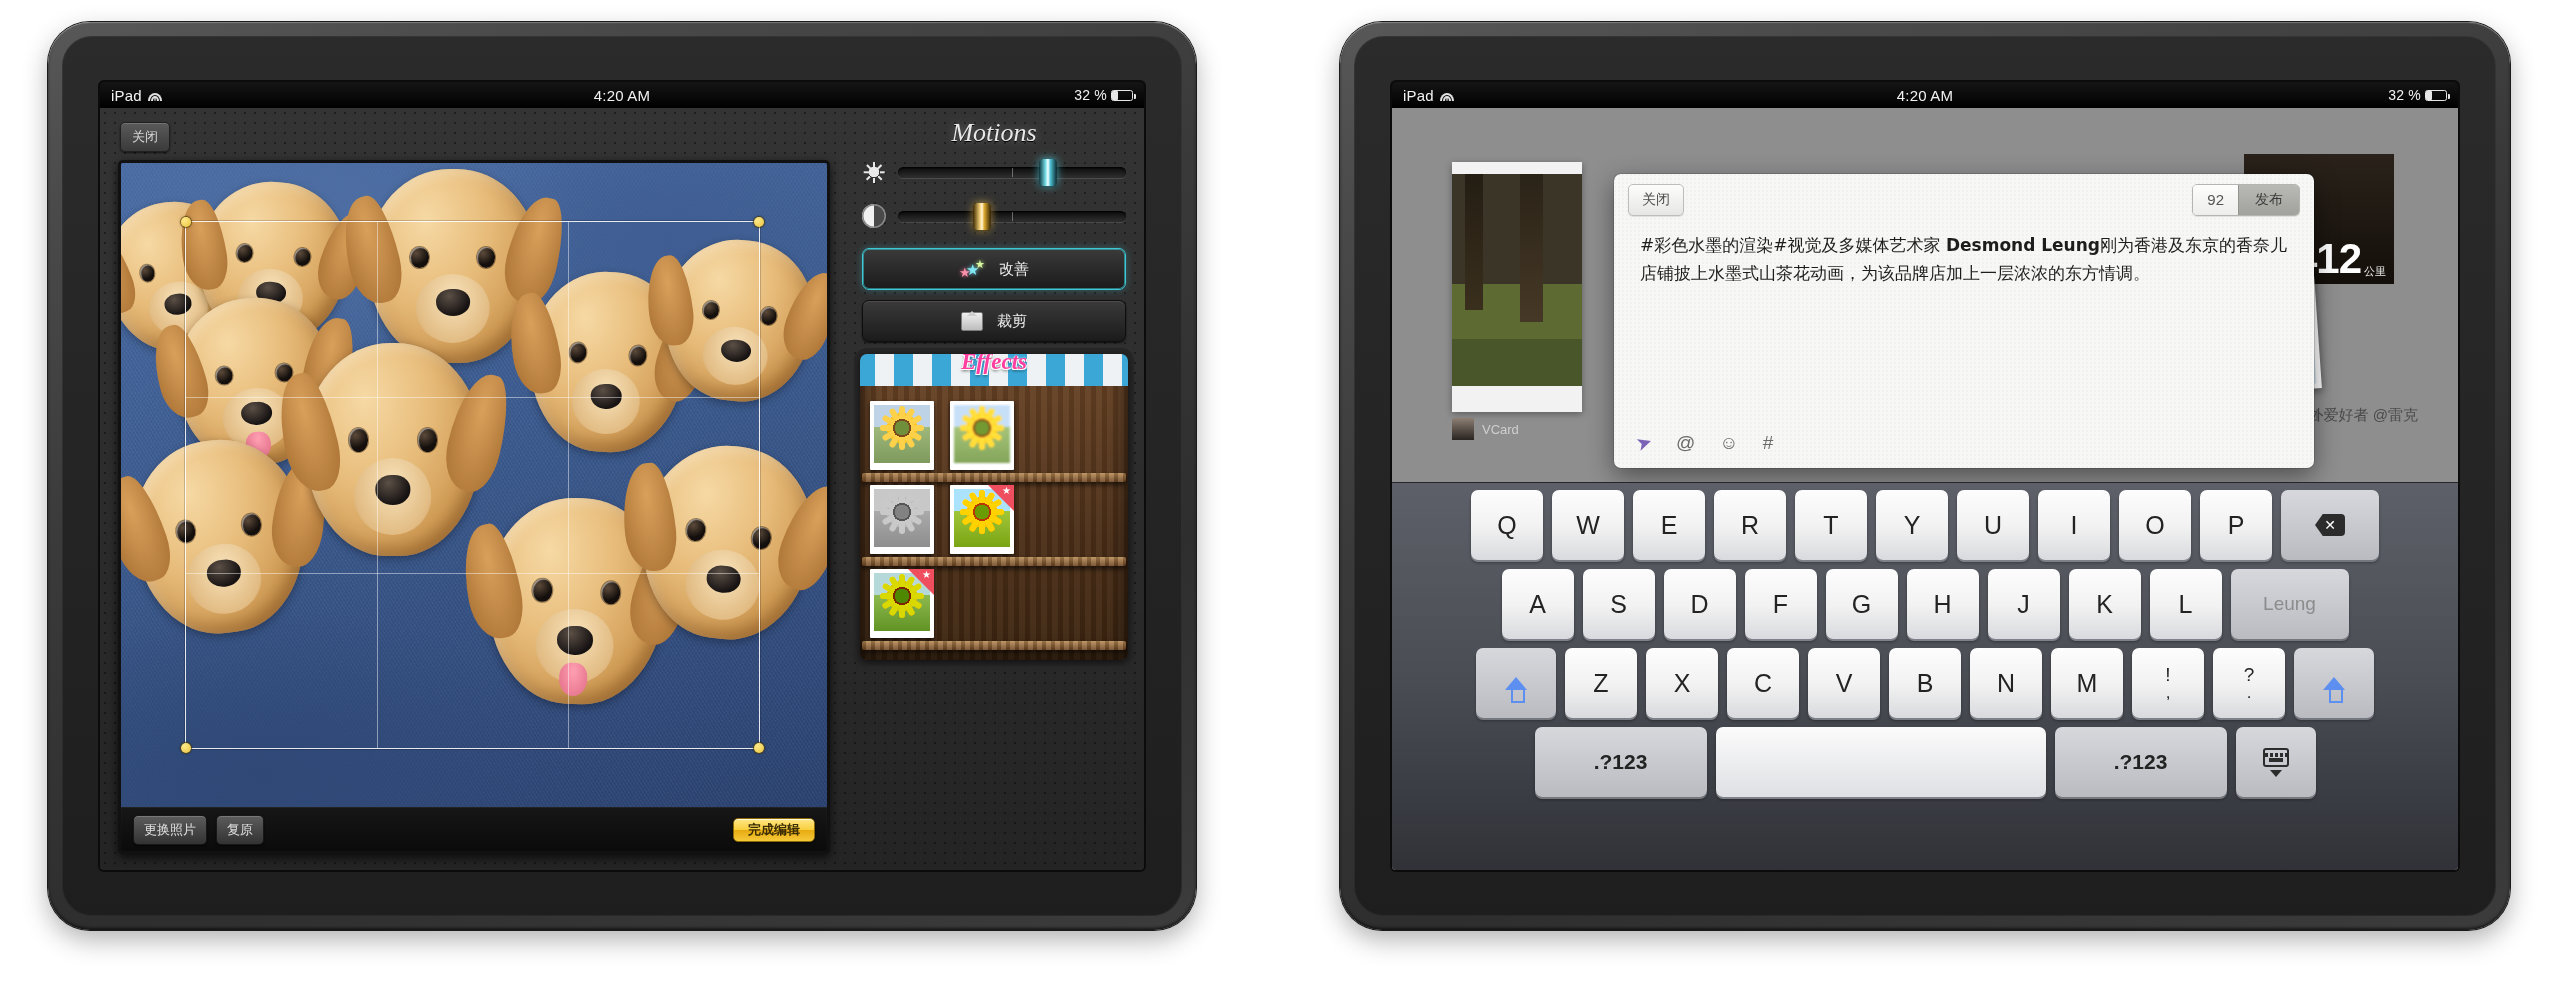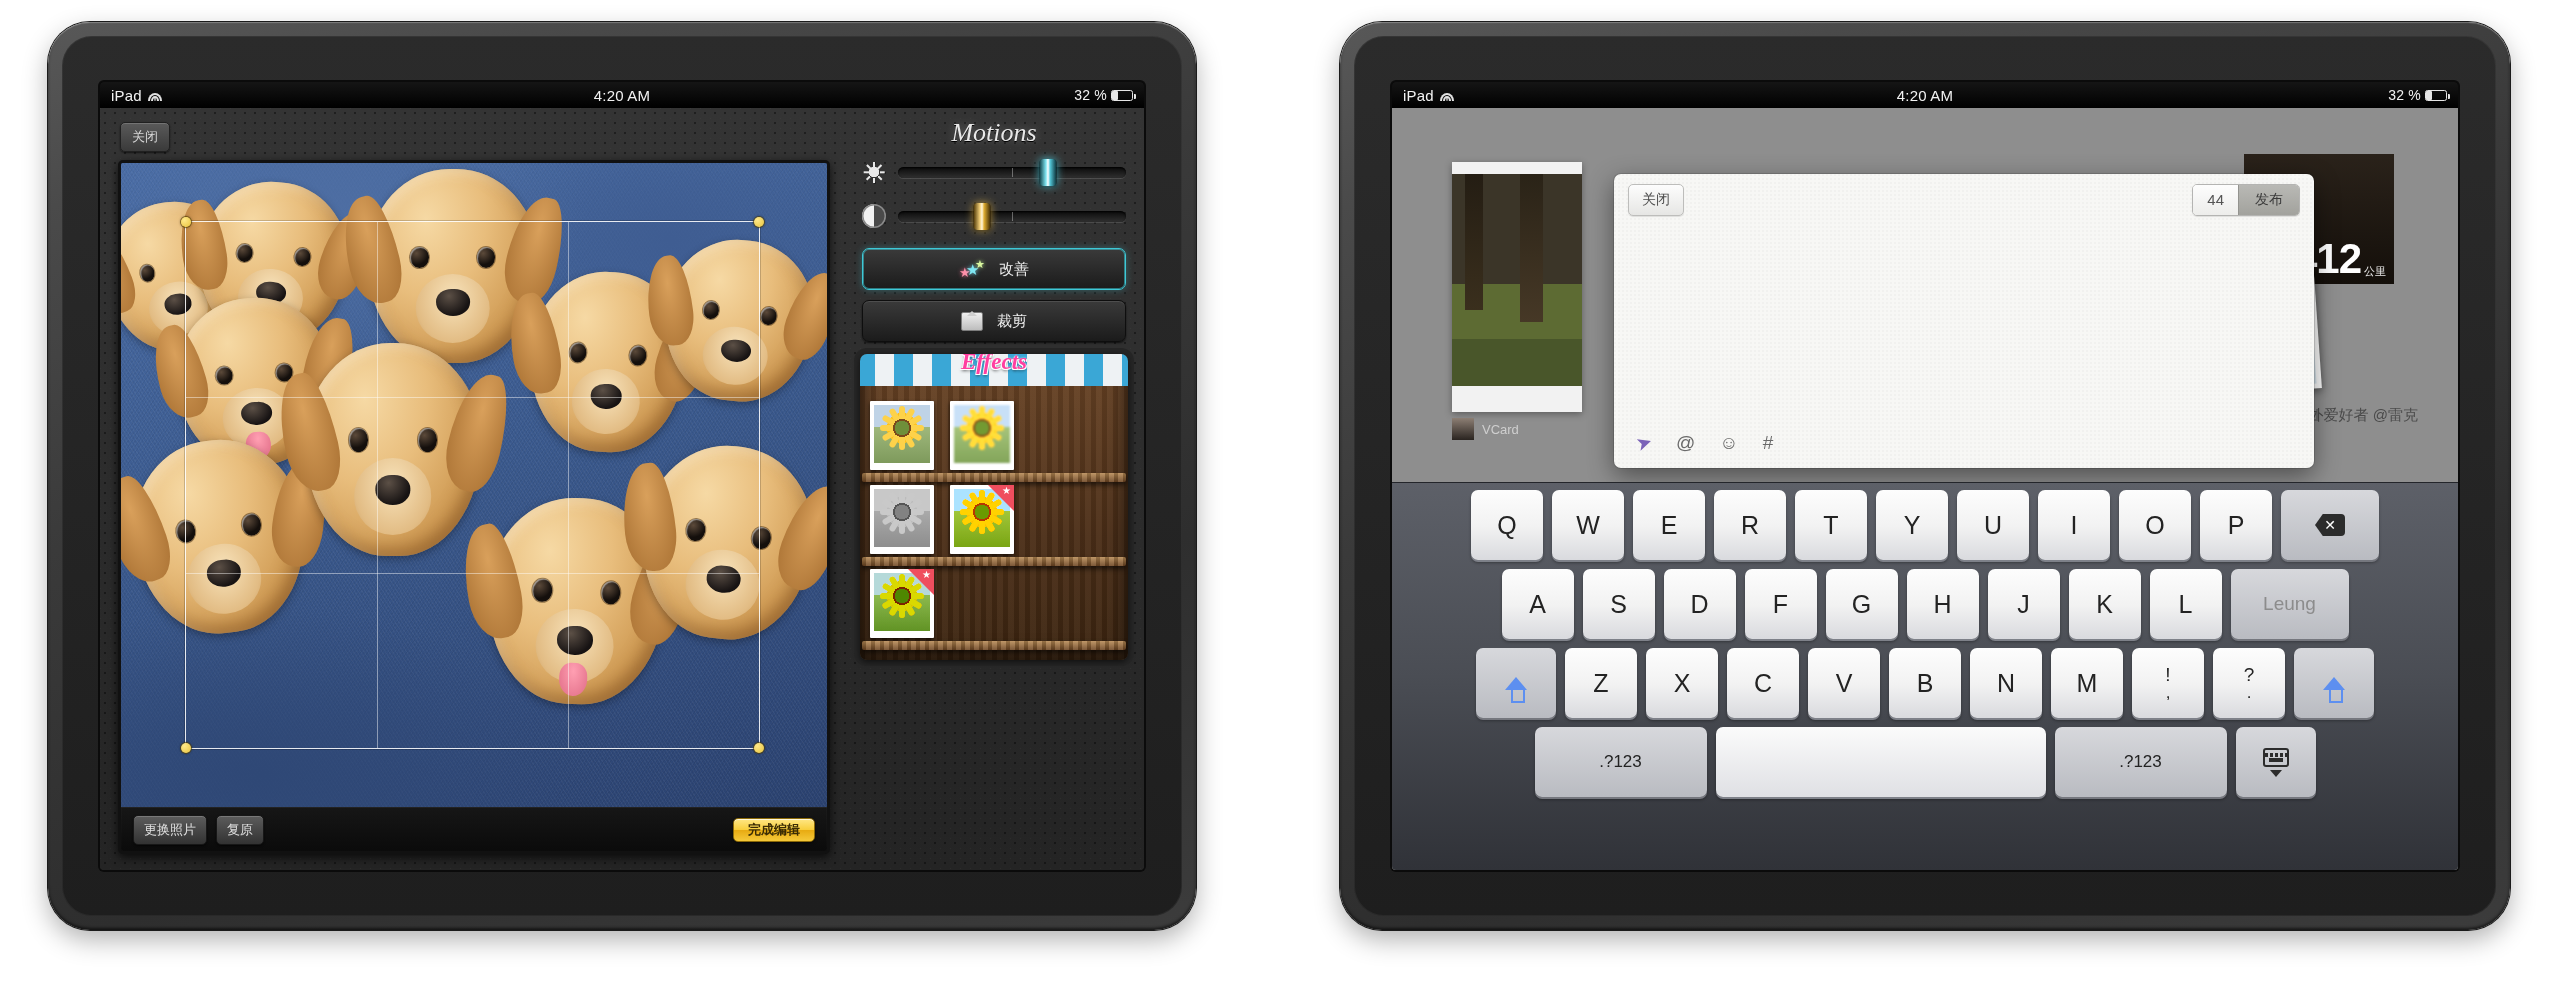--- a/index.html
+++ b/index.html
@@ -349,22 +349,22 @@
     font-size:25px; color:#232323;
     background: linear-gradient(180deg,#fdfdfd 0%,#f2f2f2 52%,#d9dade 100%);
     box-shadow: 0 2px 0 #7e8189, 0 3px 3px rgba(0,0,0,.35);}
   .key.wide-search{ flex:0 0 118px; font-size:19px; color:#8c8c8c;
     background: linear-gradient(180deg,#d7d8dc,#b9bbc1);
     box-shadow: 0 2px 0 #75777e, 0 3px 3px rgba(0,0,0,.3);}
   .key.del{ flex:0 0 98px; background: linear-gradient(180deg,#d7d8dc,#b9bbc1);
     box-shadow: 0 2px 0 #75777e, 0 3px 3px rgba(0,0,0,.3);}
   .key.shift{ flex:0 0 80px; background: linear-gradient(180deg,#d7d8dc,#b9bbc1);
     box-shadow: 0 2px 0 #75777e, 0 3px 3px rgba(0,0,0,.3);}
-  .key.num{ flex:0 0 172px; font-size:17px;
-    background: linear-gradient(180deg,#d7d8dc,#b9bbc1); box-shadow: 0 2px 0 #75777e, 0 3px 3px rgba(0,0,0,.3);}
+  .key.num{ flex:0 0 172px; font-size:21px;
+    background: linear-gradient(180deg,#d7d8dc,#b9bbc1); box-shadow: 0 2px 0 #75777e, 0 3px 3px rgba(0,0,0,.3); font-weight: bold;}
   .key.space{ flex:0 0 330px; background: linear-gradient(180deg,#fbfbfb,#dfe0e4);}
   .key.hide{ flex:0 0 80px; flex-direction:column; gap:3px;
     background: linear-gradient(180deg,#d7d8dc,#b9bbc1); box-shadow: 0 2px 0 #75777e, 0 3px 3px rgba(0,0,0,.3);}
   .key .dual{ display:flex; flex-direction:column; align-items:center; line-height:1.0; font-size:19px;}
   .key .dual small{ font-size:17px; }
   .del-glyph{ width:30px; height:22px; background:#2c2c2c; position:relative;
     border-radius:3px 4px 4px 3px; clip-path: polygon(26% 0,100% 0,100% 100%,26% 100%,0 50%);
     display:flex; align-items:center; justify-content:center; color:#fff; font-size:14px;}
   .shift-glyph{ width:0;height:0; border-left:11px solid transparent; border-right:11px solid transparent;
     border-bottom:13px solid transparent; position:relative;}
@@ -671,23 +671,26 @@
             <div class="wi"></div>
               <span class="clip"></span>
           </div>
           <span class="share-ico"></span>
           <div class="feed-caption">#YouTube好人生# 德国户外爱好者 @雷克</div>
 
           <div class="compose">
             <div class="compose-top">
               <div class="c-close">关闭</div>
               <div class="c-right">
-                <span class="c-count">44</span>
+                <span class="c-count">92</span>
                 <span class="c-post">发布</span>
               </div>
+            </div>
+            <div class="compose-body">
+              <span>#彩色水墨的渲染#视觉及多媒体艺术家 </span><b>Desmond Leung</b><span>刚为香港及东京的香奈儿店铺披上水墨式山茶花动画，为该品牌店加上一层浓浓的东方情调。</span>
             </div>
             <div class="compose-tools">
               <span class="t-send">➤</span>
               <span>@</span>
               <span>☺</span>
               <span>#</span>
             </div>
           </div>
 
           <div class="kb">

